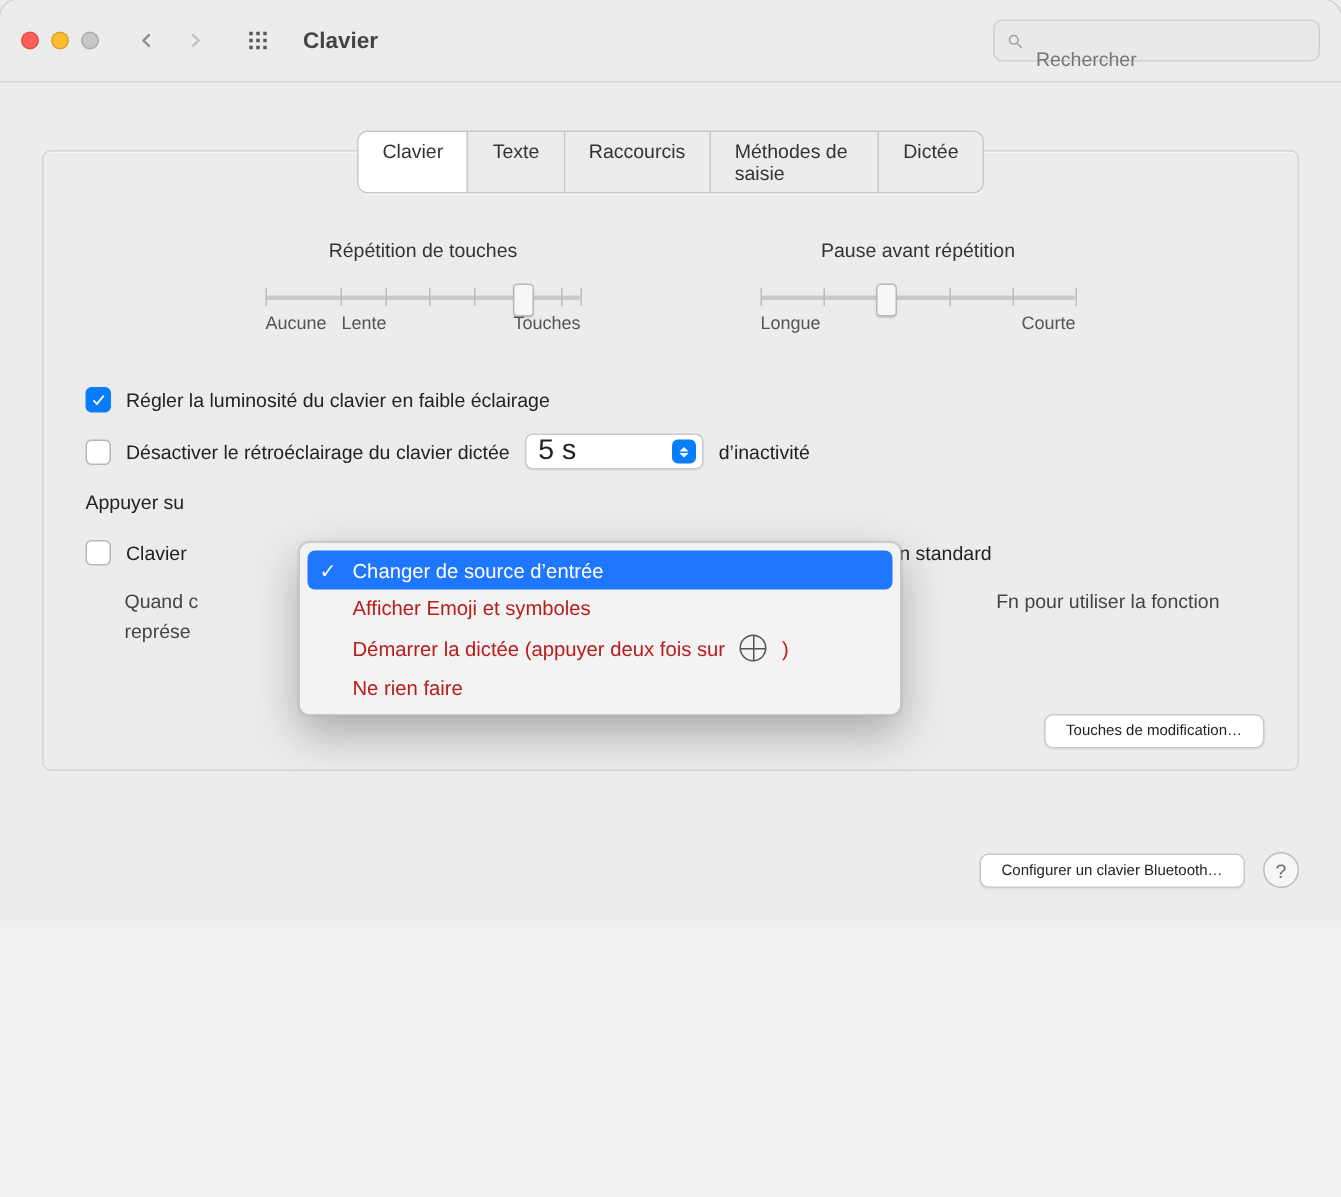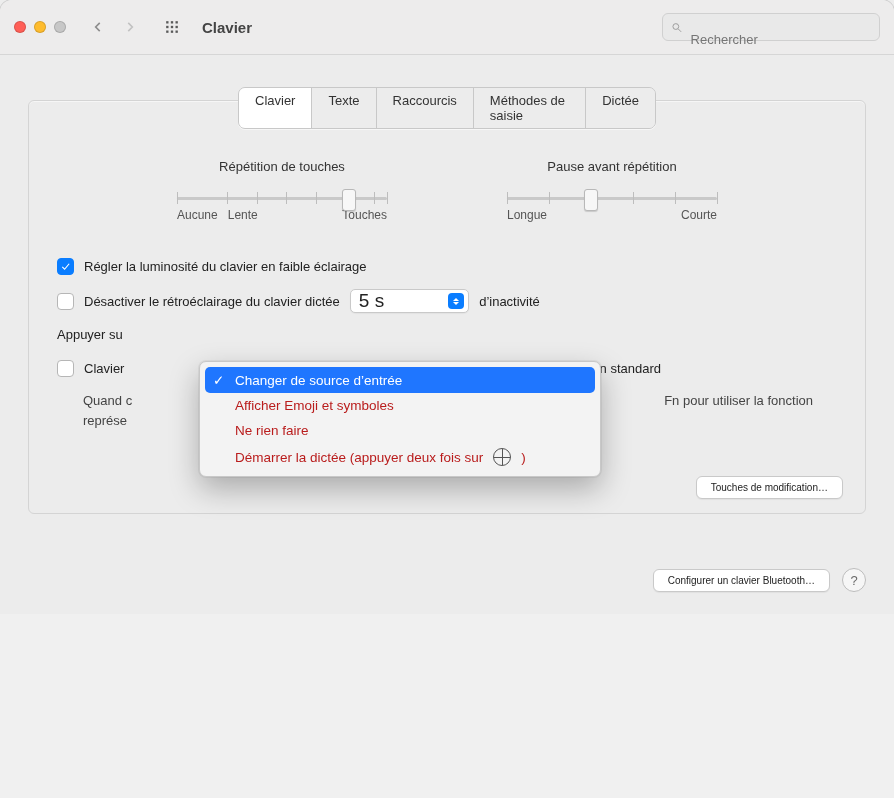--- a/index.html
+++ b/index.html
@@ -356,27 +356,27 @@
       <div class="mitem selected">
         <span class="check">✓</span>
         <span>Changer de source d’entrée</span>
       </div>
       <div class="mitem">
         <span class="check"></span>
         <span>Afficher Emoji et symboles</span>
       </div>
       <div class="mitem">
         <span class="check"></span>
-        <span>Ne rien faire</span>
-      </div>
-      <div class="mitem">
-        <span class="check"></span>
         <span>Démarrer la dictée (appuyer deux fois sur</span>
         <span class="globe"></span>
         <span>)</span>
+      </div>
+      <div class="mitem">
+        <span class="check"></span>
+        <span>Ne rien faire</span>
       </div>
     </div>
 
     <div class="modkeys">
       <div class="push">Touches de modification…</div>
     </div>
   </div>
 
   <div class="bottom-row">
     <div class="push">Configurer un clavier Bluetooth…</div>

